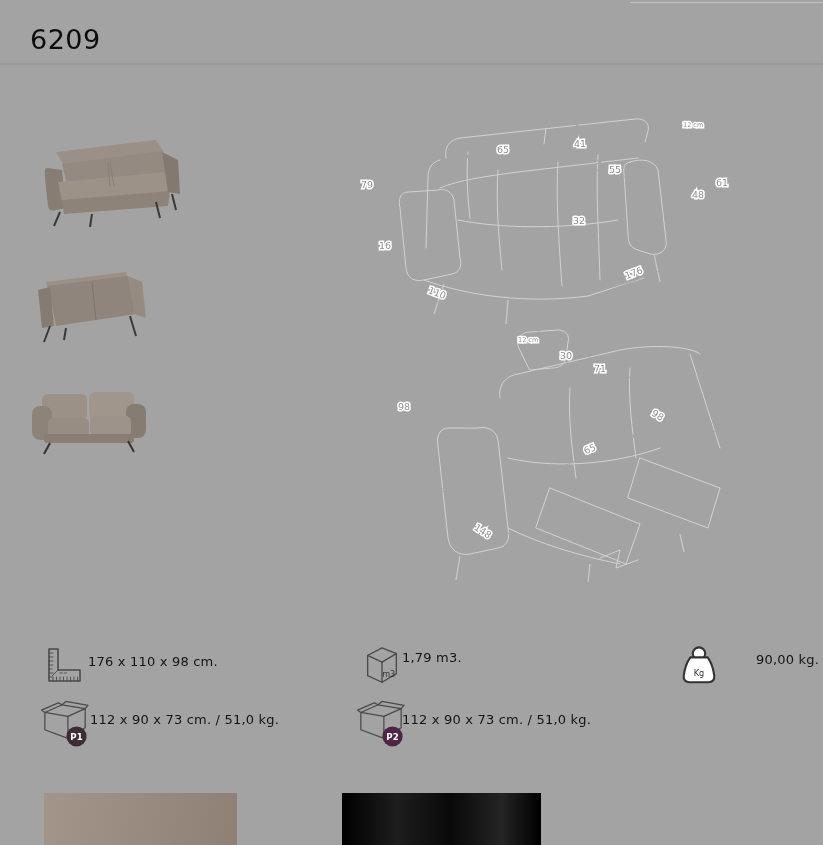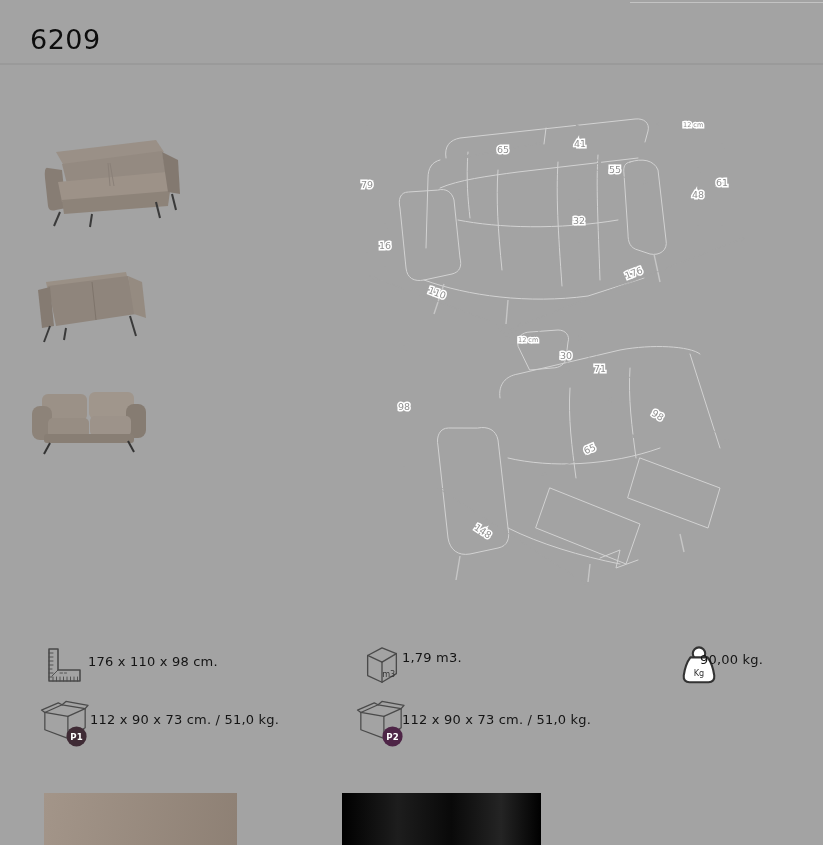--- a/index.html
+++ b/index.html
@@ -202,21 +202,21 @@
     </g>
     <text class="icon-txt" x="30" y="36">m3</text>
   </svg>
   <div class="abs spec-text" style="left:402px;top:650px">1,79 m3.</div>
 
   <svg class="abs" style="left:678px;top:643px" width="42" height="46" viewBox="0 0 44 46">
     <circle cx="22" cy="10" r="6.5" fill="#fff" stroke="#333" stroke-width="2.2"></circle>
     <path d="M13,14 C10,18 7,26 6,33 C5.5,37.5 8,40 12,40 L32,40 C36,40 38.5,37.5 38,33 C37,26 34,18 31,14 Z" fill="#fff" stroke="#333" stroke-width="2.2" stroke-linejoin="round"></path>
     <text class="icon-txt" x="22" y="34">Kg</text>
   </svg>
-  <div class="abs spec-text" style="left:700px;top:652px">90,00 kg.</div>
+  <div class="abs spec-text" style="left:756px;top:652px">90,00 kg.</div>
 
   <svg class="abs" style="left:40px;top:700px" width="50" height="48" viewBox="0 0 52 50">
     <g class="icon-stroke" style="stroke-width:1.3">
       <path d="M5,13 L23,5 L47,9 L47,29 L29,40 L5,31 Z"></path>
       <path d="M5,13 L29,17 L47,9"></path>
       <path d="M29,17 L29,40"></path>
       <path d="M23,5 L27,1.5 L50,5.5 L47,9"></path>
       <path d="M5,13 L1.5,10.5 L19,3 L23,5"></path>
     </g>
     <circle cx="38" cy="38" r="10.5" style="fill: rgb(63, 43, 53);"></circle>

